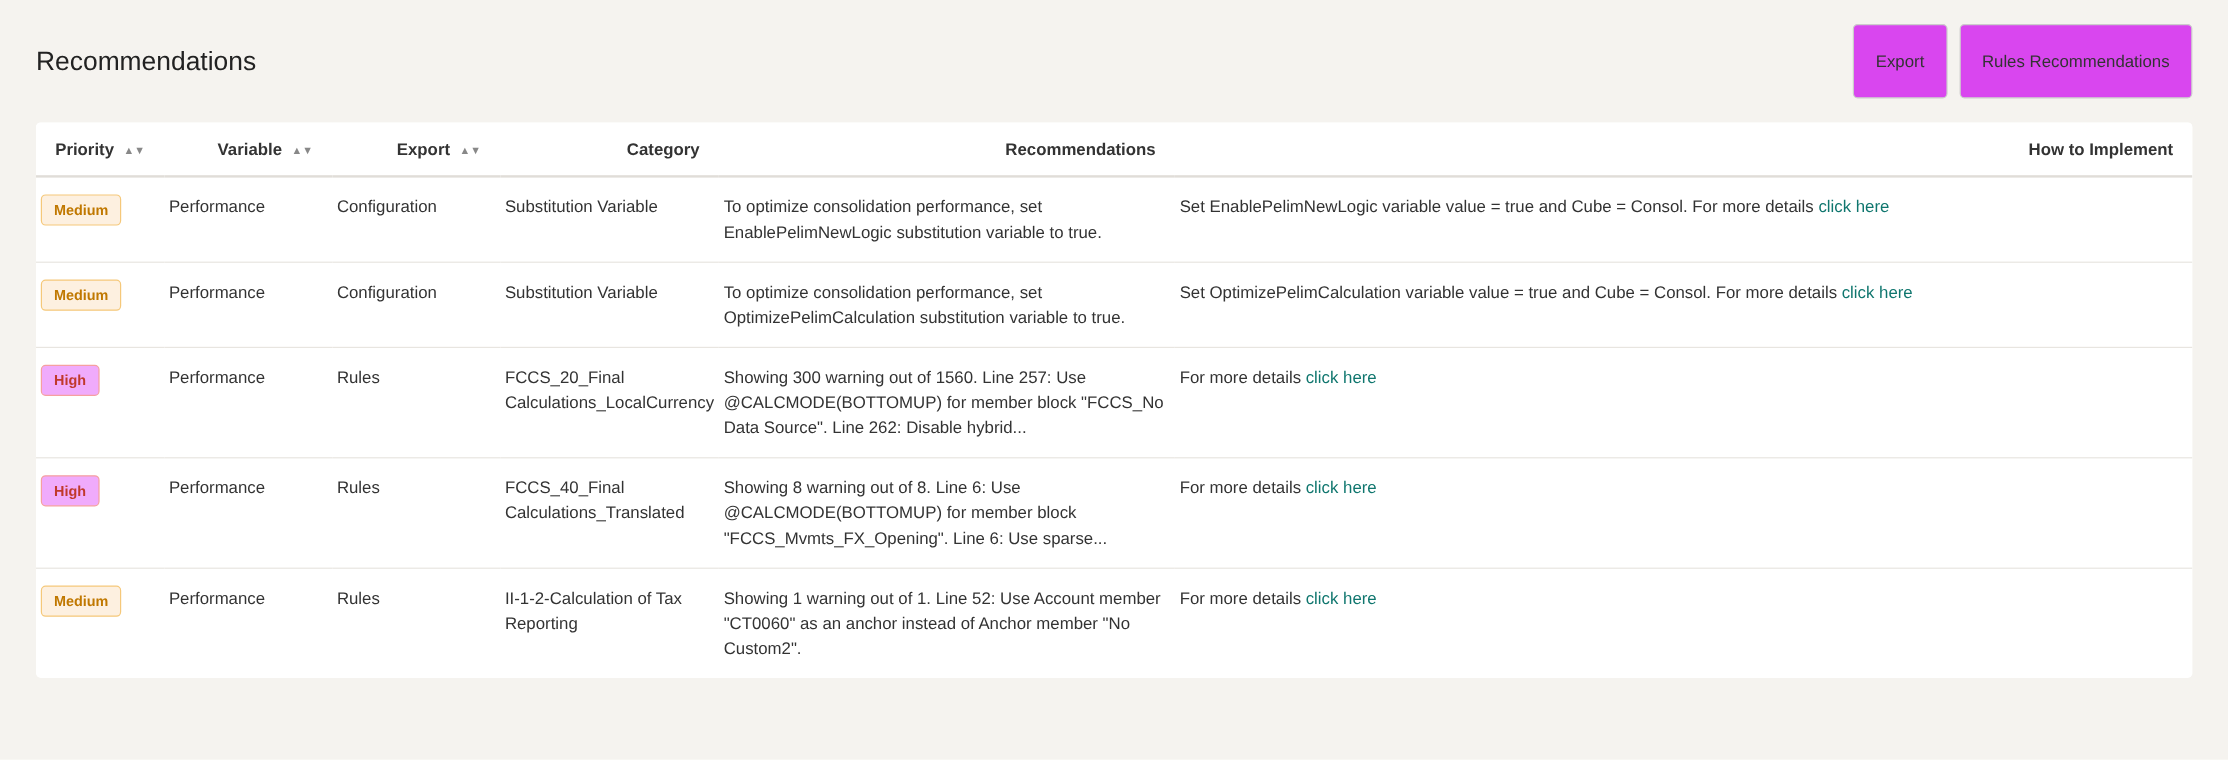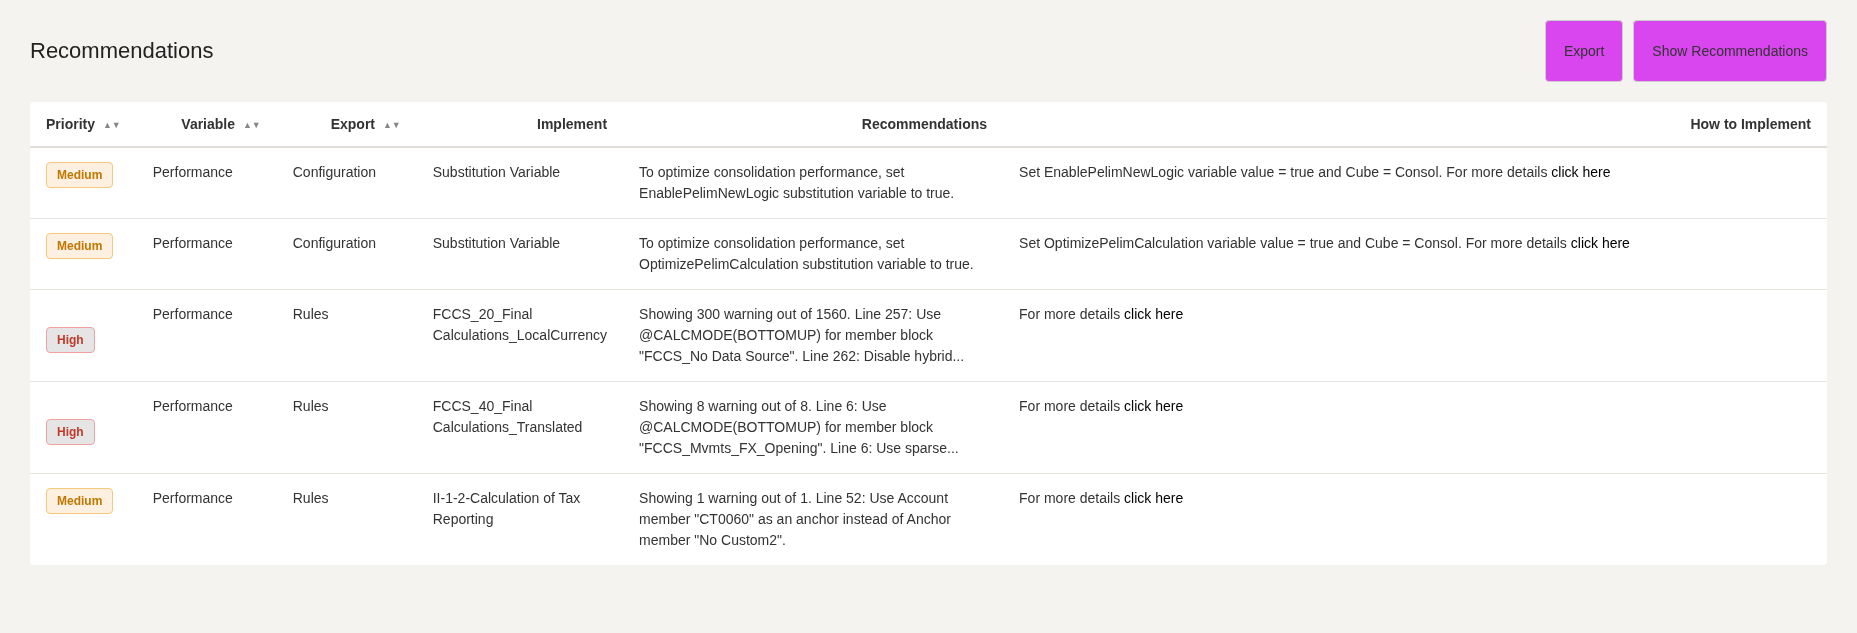--- a/index.html
+++ b/index.html
@@ -70,86 +70,85 @@
       color: #888;
       line-height: 1;
     }
     tbody tr {
       border-bottom: 1px solid #e8e5e0;
     }
     tbody tr:last-child {
       border-bottom: none;
     }
     td {
-      padding: 14px 16px;
+      padding: 14px 4px;
       vertical-align: top;
       font-size: 14px;
       color: #333;
       line-height: 1.5;
     }
     .badge {
       display: inline-block;
       padding: 3px 10px;
       border-radius: 4px;
       font-size: 12px;
       font-weight: 600;
     }
     .badge-medium {
       background: #fdf0e0;
       color: #c07800;
       border: 1px solid #f5c87a;
     }
     .badge-high {
-      background: #e5e5e5;
+      background: #f0abfc;
       color: #c0392b;
       border: 1px solid #f5a0a0;
-      margin-top: 23px;
     }
     .link-blue {
-      color: #000000;
+      color: #0f766e;
       text-decoration: none;
       cursor: pointer;
     }
     .col-priority { width: 100px; }
     .col-category { width: 140px; }
     .col-module { width: 140px; }
     .col-artifact { width: 160px; }
     .col-recommendations { width: 380px; }
     .col-implement { width: auto; margin-top: 20px; }
   </style>
 </head>
 <body>
 
 <div class="page-container">
   <div class="header-row">
     <h1 class="page-title">Recommendations</h1>
     <div class="header-actions">
       <button class="btn">Export</button>
-      <button class="btn">Show Recommendations</button>
+      <button class="btn">Rules Recommendations</button>
     </div>
   </div>
 
   <div class="table-wrapper">
     <table>
       <thead>
         <tr>
           <th class="col-priority">
             <span>Priority</span>
             <span class="sort-arrows">▲▼</span>
           </th>
           <th class="col-category">
             <span>Variable</span>
             <span class="sort-arrows">▲▼</span>
           </th>
           <th class="col-module">
             <span>Export</span>
             <span class="sort-arrows">▲▼</span>
           </th>
           <th class="col-artifact">
-            <span>Implement</span>
+            <span>Category</span>
           </th>
           <th class="col-recommendations">
             <span>Recommendations</span>
           </th>
           <th class="col-implement">
             <span>How to Implement</span>
           </th>
         </tr>
       </thead>
       <tbody id="table-body">

